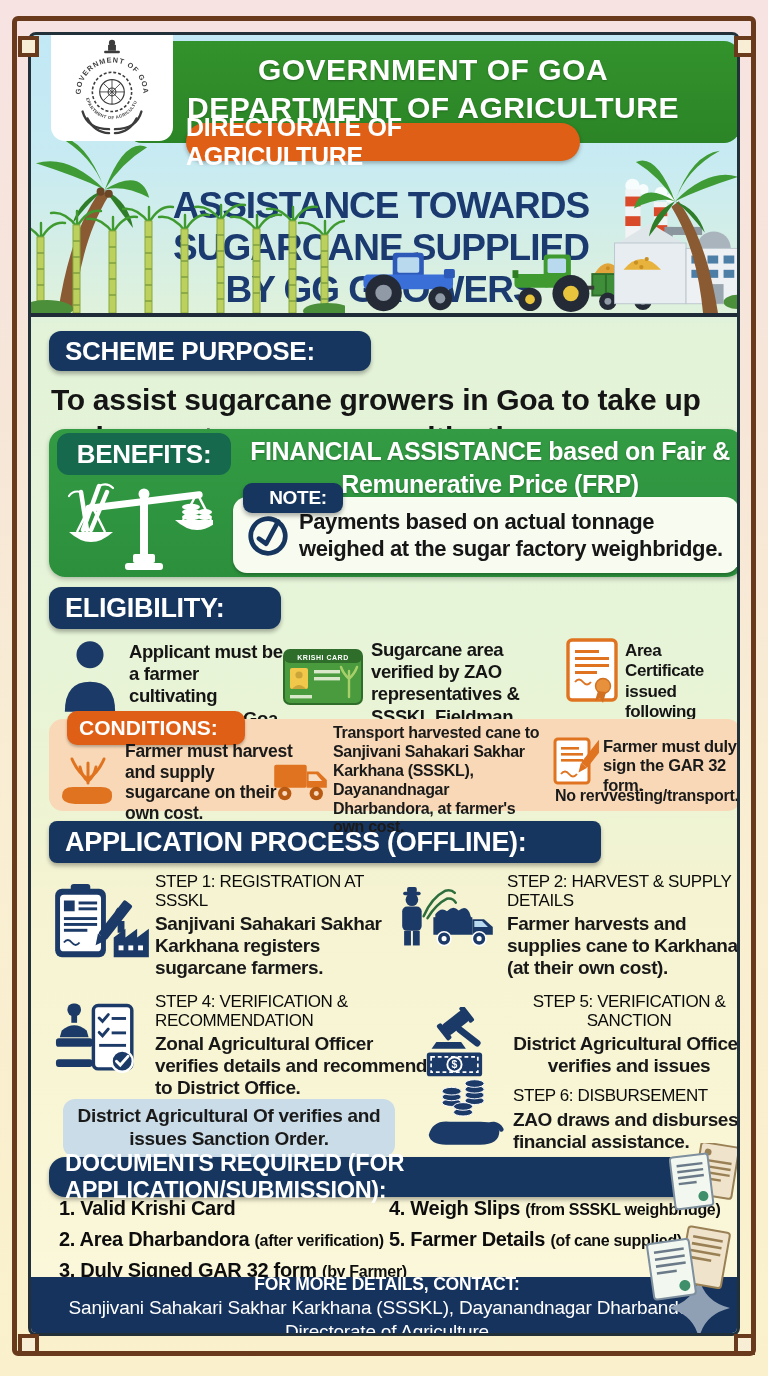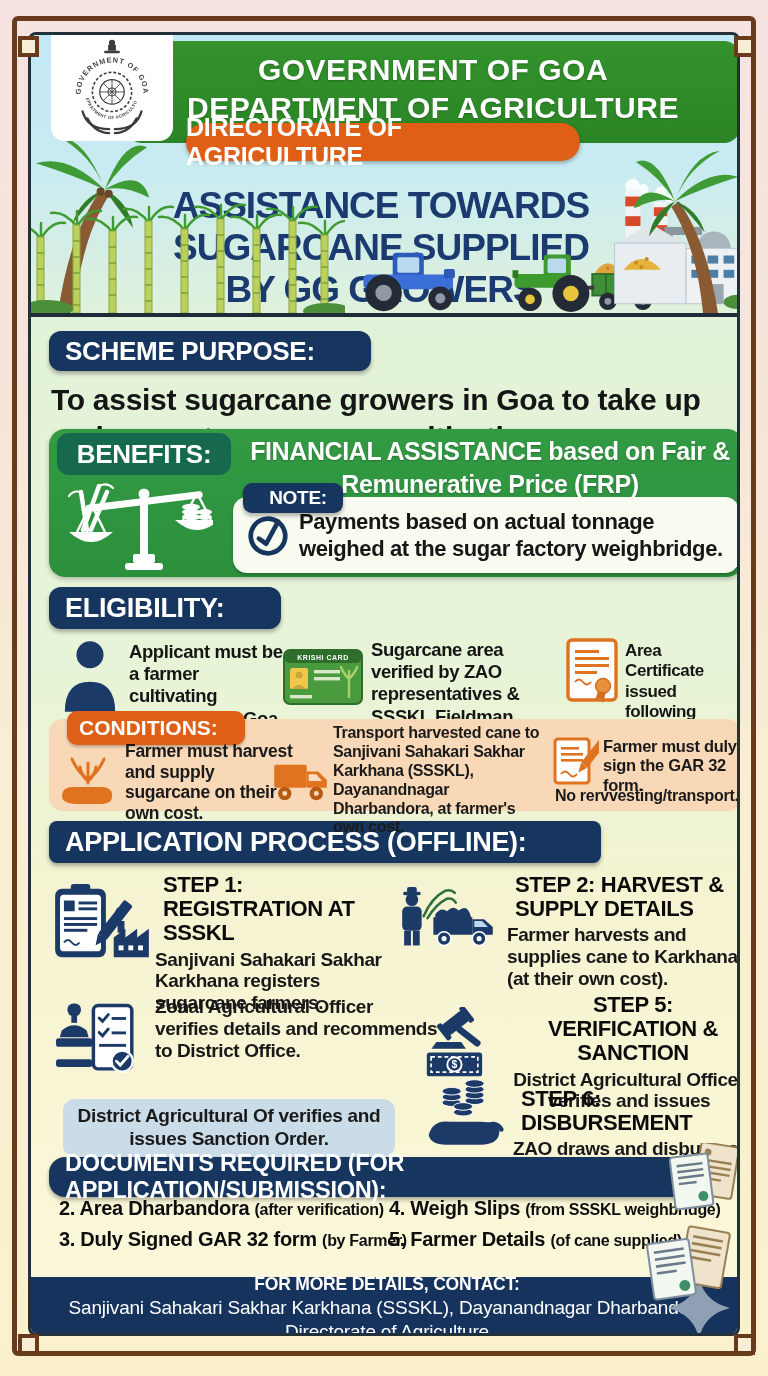--- a/index.html
+++ b/index.html
@@ -26,21 +26,21 @@
   .big-title{color:#1b3a70;font-weight:800;text-align:center;font-size:37px;line-height:1.13;letter-spacing:-1px;}
   .body-text{color:#151515;font-weight:700;letter-spacing:-.3px;}
   .benefits-box{background:linear-gradient(180deg,#339b44,#2c8f3c);border-radius:16px;box-shadow:0 2px 5px rgba(0,0,0,.25);}
   .teal-badge{background:#17694e;color:#fff;font-weight:bold;border-radius:12px;
     display:flex;align-items:center;justify-content:center;letter-spacing:-.3px;}
   .note-box{background:#f7fbf0;border-radius:14px;box-shadow:0 2px 3px rgba(0,0,0,.25);}
   .cond-box{background:#f8d8b6;border-radius:14px;}
   .orange-pill{background:#e05f16;color:#fff;font-weight:bold;border-radius:10px;
     display:flex;align-items:center;padding-left:12px;box-shadow:0 2px 3px rgba(0,0,0,.25);}
   .cond-text{color:#1a1a1a;font-weight:700;letter-spacing:-.3px;line-height:1.18;}
-  .step-title{color:#0b0b0b;font-weight:700;font-size:22px;line-height:1.1;letter-spacing:-.4px;margin-left:8px;}
+  .step-title{color:#0b0b0b;font-weight:400;font-size:17px;line-height:1.1;letter-spacing:-.4px;}
   .step-desc{color:#181818;font-weight:600;font-size:19px;line-height:1.15;letter-spacing:-.4px;margin-top:3px;}
   .sanction-box{background:#c9dce7;border-radius:12px;display:flex;align-items:center;justify-content:center;
     text-align:center;color:#1a1a1a;font-weight:700;font-size:19px;line-height:1.2;letter-spacing:-.3px;}
   .doc-item{font-size:20px;font-weight:800;color:#0d0d0d;letter-spacing:-.3px;margin-bottom:8px;white-space:nowrap;}
   .doc-sub{font-size:16px;font-weight:600;}
   .footer{background:#16335e;color:#fff;text-align:center;display:flex;flex-direction:column;
     justify-content:center;gap:2px;}
   .footer .f-head{font-weight:bold;font-size:17.5px;letter-spacing:-.2px;}
   .footer .f-line{font-size:19px;font-weight:500;letter-spacing:-.2px;}
   .elig-text{color:#151515;font-weight:700;font-size:18.5px;line-height:1.2;letter-spacing:-.4px;}
@@ -440,20 +440,21 @@
       </g>
       <g fill="#1c3a68">
         <rect x="59" y="16" width="15" height="3"></rect>
           <rect x="59" y="31" width="15" height="3"></rect>
           <rect x="46" y="44" width="28" height="3"></rect>
       </g>
       <circle cx="70" cy="62" r="11" fill="#1c3a68" stroke="#fff" stroke-width="2.4"></circle>
       <path d="M64,62 l4,4 8,-9" stroke="#fff" stroke-width="3" fill="none" stroke-linecap="round"></path>
     </svg>
     <div class="abs" style="left:124px;top:958px;width:286px;">
+      <div class="step-title">STEP 4: VERIFICATION &amp; RECOMMENDATION</div>
       <div class="step-desc">Zonal Agricultural Officer verifies details and recommends to District Office.</div>
     </div>
 
     <svg class="abs" style="left:392px;top:972px;" width="82" height="72" viewBox="0 0 86 74">
       <g transform="rotate(-38 34 16)" fill="#1c3a68">
         <rect x="20" y="9" width="28" height="14" rx="4"></rect>
         <rect x="16" y="6" width="6" height="20" rx="2"></rect>
           <rect x="46" y="6" width="6" height="20" rx="2"></rect>
       </g>
       <rect x="38" y="18" width="30" height="7" rx="3" transform="rotate(38 38 18)" fill="#1c3a68"></rect>
@@ -509,20 +510,21 @@
             <rect x="10" y="20" width="26" height="2.4"></rect>
             <rect x="10" y="26" width="26" height="2.4"></rect>
             <rect x="10" y="32" width="26" height="2.4"></rect>
             <rect x="10" y="38" width="18" height="2.4"></rect>
           </g>
         <circle cx="33" cy="54" r="5" fill="#3f8f6a"></circle>
       </g>
     </svg>
 
     <div class="abs" style="left:28px;top:1162px;">
+      <div class="doc-item"><span>1.</span> <span>Valid Krishi Card</span> <span class="doc-sub"></span></div>
       <div class="doc-item"><span>2.</span> <span>Area Dharbandora</span> <span class="doc-sub">(after verification)</span></div>
       <div class="doc-item"><span>3.</span> <span>Duly Signed GAR 32 form</span> <span class="doc-sub">(by Farmer)</span></div>
     </div>
     <div class="abs" style="left:358px;top:1162px;">
       <div class="doc-item"><span>4.</span> <span>Weigh Slips</span> <span class="doc-sub">(from SSSKL weighbridge)</span></div>
       <div class="doc-item"><span>5.</span> <span>Farmer Details</span> <span class="doc-sub">(of cane supplied)</span></div>
     </div>
 
     <svg class="abs" style="left:612px;top:1190px;z-index:4;" width="98" height="78" viewBox="0 0 98 78">
       <g transform="rotate(10 60 36)">

